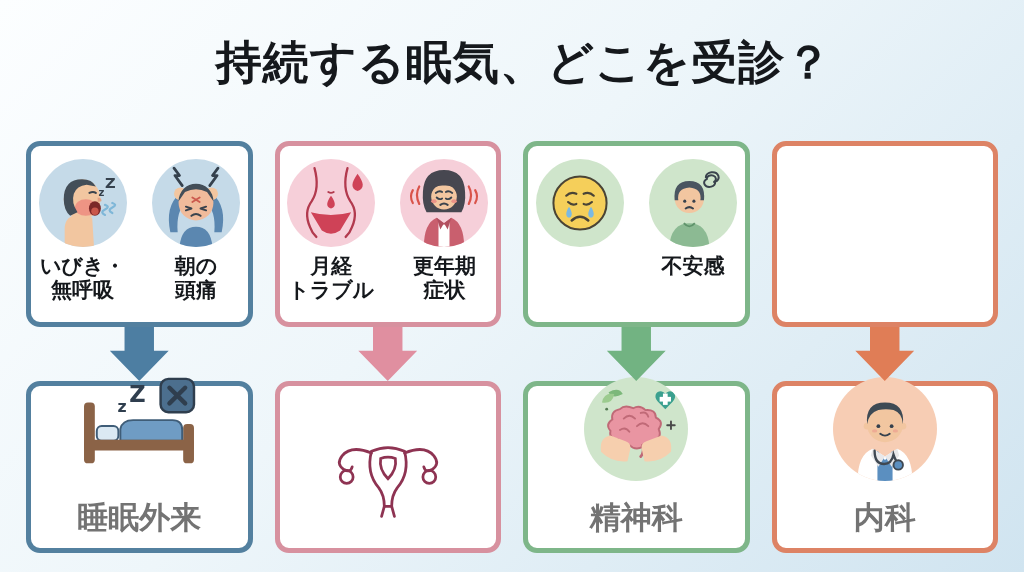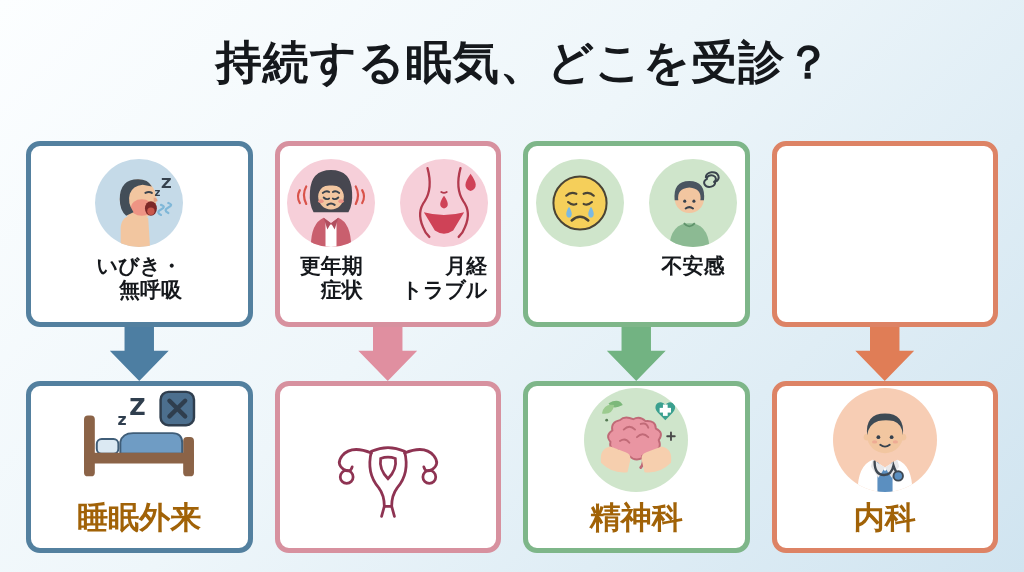--- a/index.html
+++ b/index.html
@@ -30,35 +30,35 @@
   .icon-circle {
     width:88px; height:88px; border-radius:50%;
     background:var(--iconbg);
     display:flex; align-items:center; justify-content:center; overflow:hidden;
     flex:none;
   }
   .icon-circle.plain { background:transparent; border-radius:0; }
   .icon-circle svg { width:100%; height:100%; display:block; }
   .sym-label {
     margin-top:7px; font-size:21px; font-weight:bold; line-height:1.12;
-    text-align:right; white-space:pre-line; color:#15181c;
+    text-align:center; white-space:pre-line; color:#15181c;
   }
   .arrow {
     height:54px; flex:none;
     background:var(--arrow);
     clip-path: polygon(43.5% 0, 56.5% 0, 56.5% 44%, 63% 44%, 50% 100%, 37% 44%, 43.5% 44%);
   }
   .card.department {
     height:172px;
     display:flex; flex-direction:column; align-items:center; justify-content:flex-end;
     padding-bottom:9px;
   }
   .dept-icon { height:116px; display:flex; align-items:center; justify-content:center; }
   .icon-circle.big { width:104px; height:104px; }
-  .dept-label { font-size:31px; font-weight:bold; color:#a16207; margin-top:3px; }
+  .dept-label { font-size:31px; font-weight:bold; color:#737373; margin-top:16px; }
   svg text { font-family:"DejaVu Sans","Liberation Sans",sans-serif; }
 </style>
 </head>
 <body>
 
 <div class="page">
   <h1 class="title">持続する眠気、どこを受診？</h1>
 
   <div class="grid">
 
@@ -78,20 +78,41 @@
                 <ellipse cx="61" cy="57" rx="4" ry="4" fill="#c9574b"></ellipse>
                 <text x="72" y="32" font-size="16" font-weight="bold" fill="#35414d">Z</text>
                 <text x="65" y="40" font-size="11" font-weight="bold" fill="#35414d">z</text>
                 <path d="M72 50 q6 2 0 5 q-6 3 0 6" stroke="#7fb7d8" stroke-width="2.5" fill="none" stroke-linecap="round"></path>
                 <path d="M80 48 q6 2 0 5 q-6 3 0 6" stroke="#7fb7d8" stroke-width="2.5" fill="none" stroke-linecap="round"></path>
               </svg>
             </div>
             <div class="sym-label">いびき・
 無呼吸</div>
           </div>
+          <div class="symptom">
+            <div class="icon-circle">
+              <svg viewBox="0 0 96 96">
+                <path d="M24 10 l6 8 h-5 l8 11" stroke="#35414d" stroke-width="3" fill="none" stroke-linejoin="round" stroke-linecap="round"></path>
+                <path d="M72 10 l-6 8 h5 l-8 11" stroke="#35414d" stroke-width="3" fill="none" stroke-linejoin="round" stroke-linecap="round"></path>
+                <path d="M48 74 Q64 74 66 96 L30 96 Q32 74 48 74 Z" fill="#5b87b0"></path>
+                <path d="M20 80 Q14 52 30 38 L38 46 Q26 56 28 80 Z" fill="#5b87b0"></path>
+                <path d="M76 80 Q82 52 66 38 L58 46 Q70 56 68 80 Z" fill="#5b87b0"></path>
+                <circle cx="31" cy="38" r="7" fill="#f2c6a0"></circle>
+                <circle cx="65" cy="38" r="7" fill="#f2c6a0"></circle>
+                <circle cx="48" cy="48" r="19" fill="#f0bb9b"></circle>
+                <path d="M29 46 A19 19 0 0 1 67 46 L60 36 Q48 30 36 36 Z" fill="#434e58"></path>
+                <path d="M44 42 l8 5 M52 42 l-8 5" stroke="#cc5a4e" stroke-width="2" stroke-linecap="round"></path>
+                <path d="M37 52 l6 2 l-6 2" stroke="#3a434d" stroke-width="2.2" fill="none" stroke-linecap="round" stroke-linejoin="round"></path>
+                <path d="M59 52 l-6 2 l6 2" stroke="#3a434d" stroke-width="2.2" fill="none" stroke-linecap="round" stroke-linejoin="round"></path>
+                <path d="M43 62 q5 -4 10 0" stroke="#3a434d" stroke-width="2.2" fill="none" stroke-linecap="round"></path>
+              </svg>
+            </div>
+            <div class="sym-label">朝の
+頭痛</div>
+          </div>
         </div>
       </div>
       <div class="arrow"></div>
       <div class="card department">
         <div class="dept-icon">
           <svg viewBox="0 0 140 110" width="138" height="108">
             <rect x="92" y="6" width="34" height="34" rx="8" fill="#4c6f8e" stroke="#2f3e4e" stroke-width="2.5"></rect>
             <path d="M101 15 L117 31 M117 15 L101 31" stroke="#2f3e4e" stroke-width="4.5" stroke-linecap="round"></path>
             <text x="48" y="40" font-size="16" font-weight="bold" fill="#2f3e4e">z</text>
             <text x="60" y="30" font-size="23" font-weight="bold" fill="#2f3e4e">Z</text>
@@ -102,20 +123,34 @@
             <rect x="14" y="68" width="112" height="11" rx="3" fill="#8b6347"></rect>
           </svg>
         </div>
         <div class="dept-label">睡眠外来</div>
       </div>
     </div>
 
     <div class="column" style="--accent: #d7919f; --arrow: #e08fa0; --iconbg: #f6cfd9;">
       <div class="card symptoms">
         <div class="sym-row">
+          <div class="symptom">
+            <div class="icon-circle">
+              <svg viewBox="0 0 96 96">
+                <path d="M30 10 Q36 32 27 46 Q18 58 25 74 Q27 80 32 85" fill="none" stroke="#b23a4e" stroke-width="2.5" stroke-linecap="round"></path>
+                <path d="M66 10 Q60 32 69 46 Q78 58 71 74 Q69 80 64 85" fill="none" stroke="#b23a4e" stroke-width="2.5" stroke-linecap="round"></path>
+                <path d="M45 36 q3 2 6 0" stroke="#b23a4e" stroke-width="2" fill="none" stroke-linecap="round"></path>
+                <path d="M26 58 Q48 64 70 58 L58 78 Q48 85 38 78 Z" fill="#cf4257"></path>
+                <path d="M48 40 C53 47 54 52 48 54 C42 52 43 47 48 40 Z" fill="#cf4257"></path>
+                <path d="M77 16 C84 26 85 32 77 35 C69 32 70 26 77 16 Z" fill="#cf4257"></path>
+              </svg>
+            </div>
+            <div class="sym-label">月経
+トラブル</div>
+          </div>
           <div class="symptom">
             <div class="icon-circle">
               <svg viewBox="0 0 96 96">
                 <g stroke="#d9534a" stroke-width="2.4" fill="none" stroke-linecap="round">
                   <path d="M14 34 q-4 7 0 14"></path>
                     <path d="M21 30 q-5 9 0 19"></path>
                   <path d="M82 34 q4 7 0 14"></path>
                     <path d="M75 30 q5 9 0 19"></path>
                 </g>
                 <path d="M48 12 Q26 12 25 36 Q24 50 29 58 L67 58 Q72 50 71 36 Q70 12 48 12 Z" fill="#474750"></path>
@@ -127,34 +162,20 @@
                 <ellipse cx="37" cy="46" rx="3" ry="2" fill="#eb9387"></ellipse>
                 <ellipse cx="59" cy="46" rx="3" ry="2" fill="#eb9387"></ellipse>
                 <path d="M26 96 Q26 70 40 64 L48 70 L56 64 Q70 70 70 96 Z" fill="#c95f6e"></path>
                 <path d="M42 66 L48 72 L54 66 L54 96 L42 96 Z" fill="#ffffff"></path>
                 <path d="M40 64 L48 70 L44 77 Z" fill="#b14f5f"></path>
                 <path d="M56 64 L48 70 L52 77 Z" fill="#b14f5f"></path>
               </svg>
             </div>
             <div class="sym-label">更年期
 症状</div>
-          </div>
-          <div class="symptom">
-            <div class="icon-circle">
-              <svg viewBox="0 0 96 96">
-                <path d="M30 10 Q36 32 27 46 Q18 58 25 74 Q27 80 32 85" fill="none" stroke="#b23a4e" stroke-width="2.5" stroke-linecap="round"></path>
-                <path d="M66 10 Q60 32 69 46 Q78 58 71 74 Q69 80 64 85" fill="none" stroke="#b23a4e" stroke-width="2.5" stroke-linecap="round"></path>
-                <path d="M45 36 q3 2 6 0" stroke="#b23a4e" stroke-width="2" fill="none" stroke-linecap="round"></path>
-                <path d="M26 58 Q48 64 70 58 L58 78 Q48 85 38 78 Z" fill="#cf4257"></path>
-                <path d="M48 40 C53 47 54 52 48 54 C42 52 43 47 48 40 Z" fill="#cf4257"></path>
-                <path d="M77 16 C84 26 85 32 77 35 C69 32 70 26 77 16 Z" fill="#cf4257"></path>
-              </svg>
-            </div>
-            <div class="sym-label">月経
-トラブル</div>
           </div>
         </div>
       </div>
       <div class="arrow"></div>
       <div class="card department">
         <div class="dept-icon">
           <svg viewBox="0 0 140 110" width="130" height="101" fill="none" stroke="#8e3352" stroke-width="3" stroke-linecap="round">
             <path d="M52 22 Q70 14 88 22 Q94 46 80 62 Q74 70 74 82 L66 82 Q66 70 60 62 Q46 46 52 22 Z" fill="#ffffff"></path>
             <path d="M62 30 Q70 27 78 30 Q80 42 70 52 Q60 42 62 30 Z"></path>
             <path d="M66 82 L63 93 M74 82 L77 93"></path>

